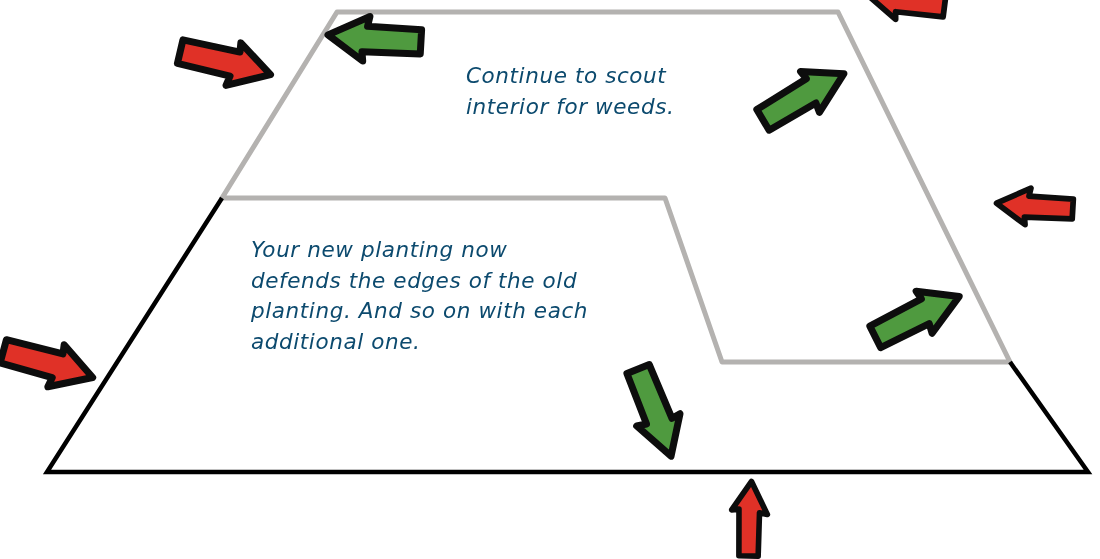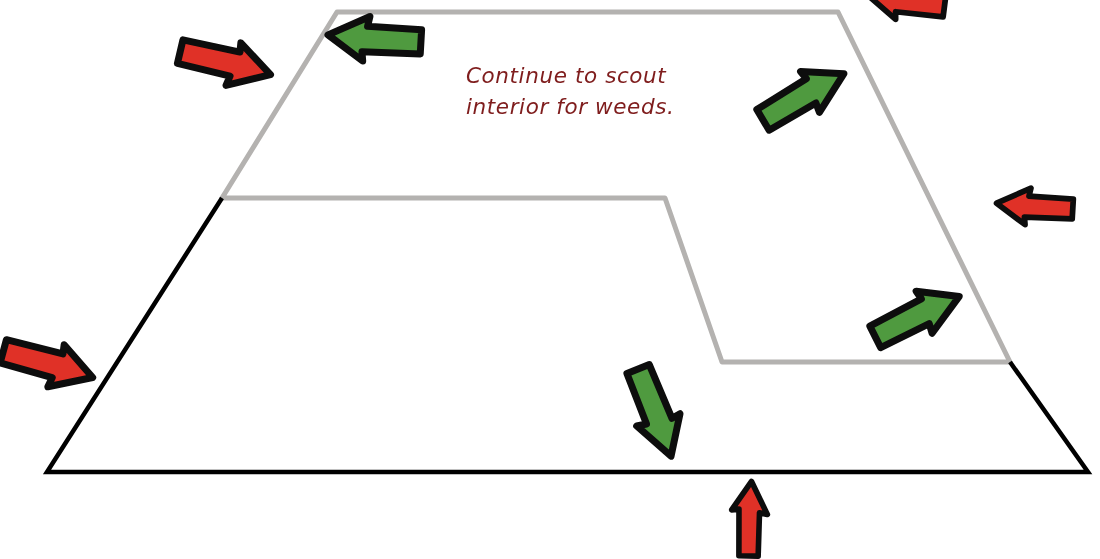--- a/index.html
+++ b/index.html
@@ -22,21 +22,21 @@
     top: 0;
     left: 0;
     width: 1100px;
     height: 559px;
   }
   .note {
     position: absolute;
     font-family: "DejaVu Sans", sans-serif;
     font-size: 21.5px;
     line-height: 1.42;
-    color: #7f1d1d;
+    color: #0c4a6e;
     letter-spacing: 0.6px;
     white-space: pre-line;
     font-style: italic;
     font-weight: 400;
   }
   #note-interior {
     left: 466px;
     top: 61px;
     width: 330px;
   }
@@ -96,14 +96,18 @@
     </g>
 
     <g transform="translate(726,556) rotate(-84) scale(0.8)">
       <use href="#block-arrow" fill="#e03127"></use>
     </g>
   </svg>
 
   <div class="note" id="note-interior">Continue to scout
 interior for weeds.</div>
 
+  <div class="note" id="note-planting">Your new planting now
+defends the edges of the old
+planting. And so on with each
+additional one.</div>
 
 </div>
 
 </body></html>

